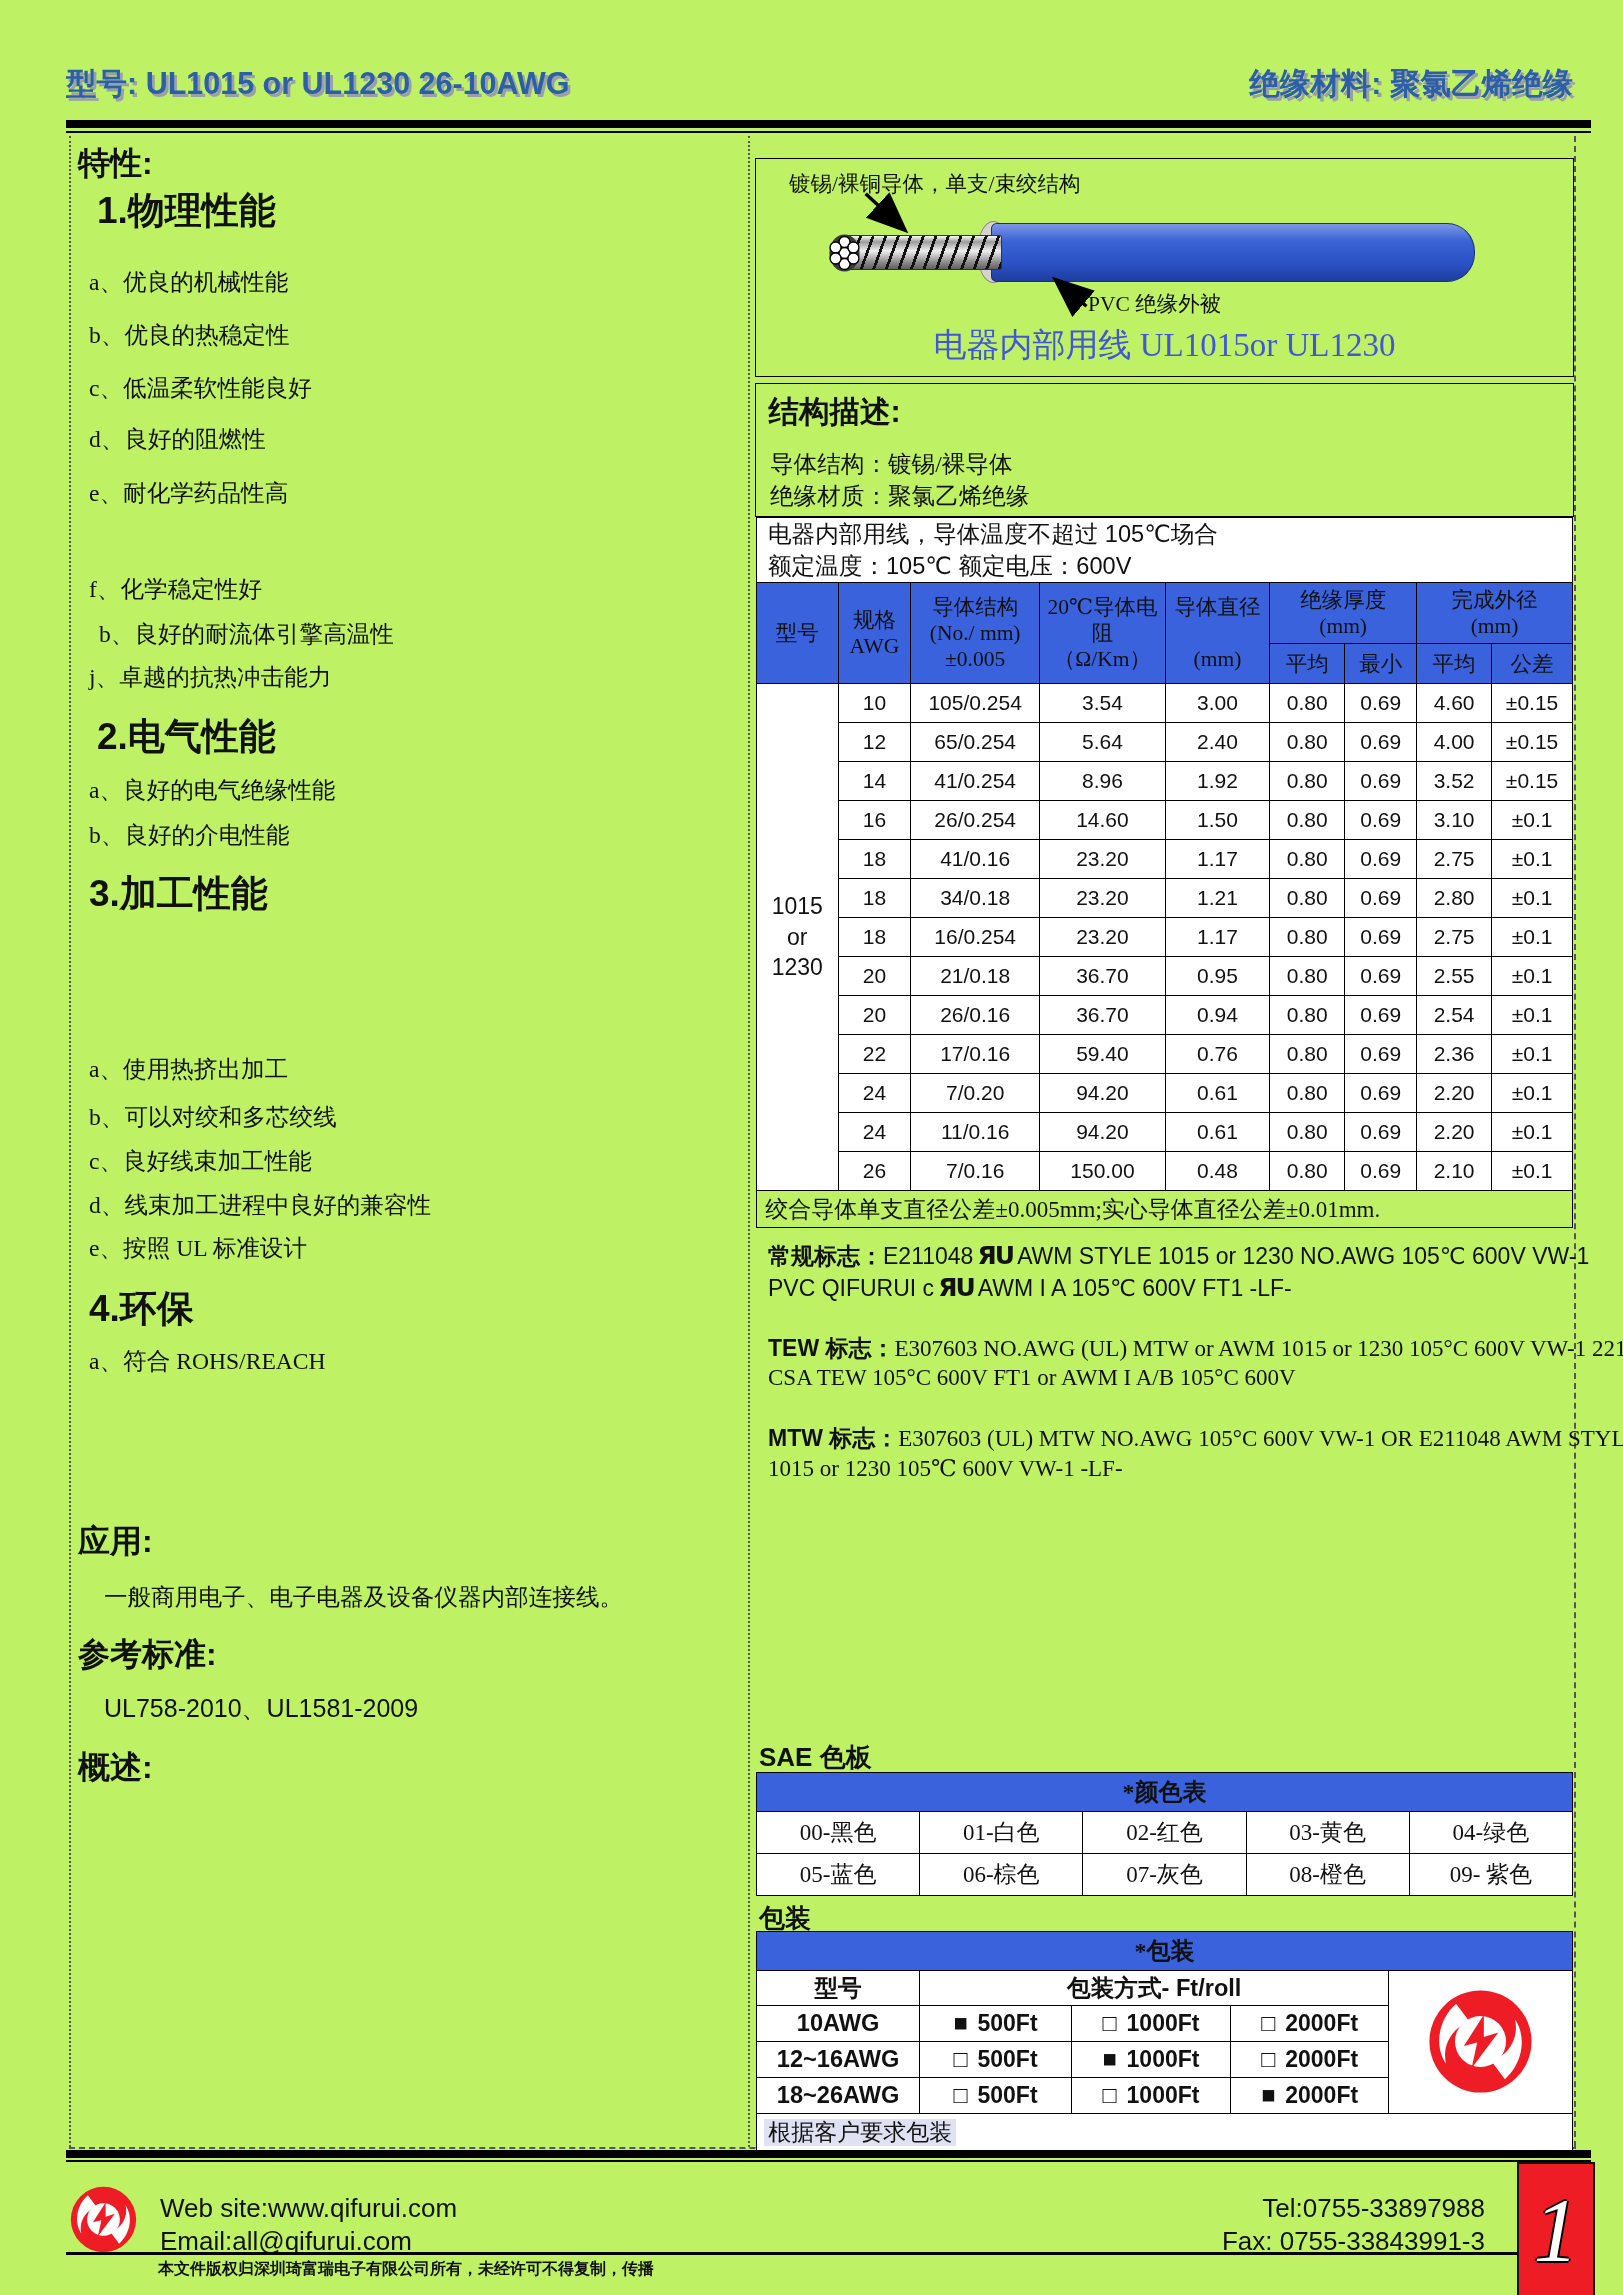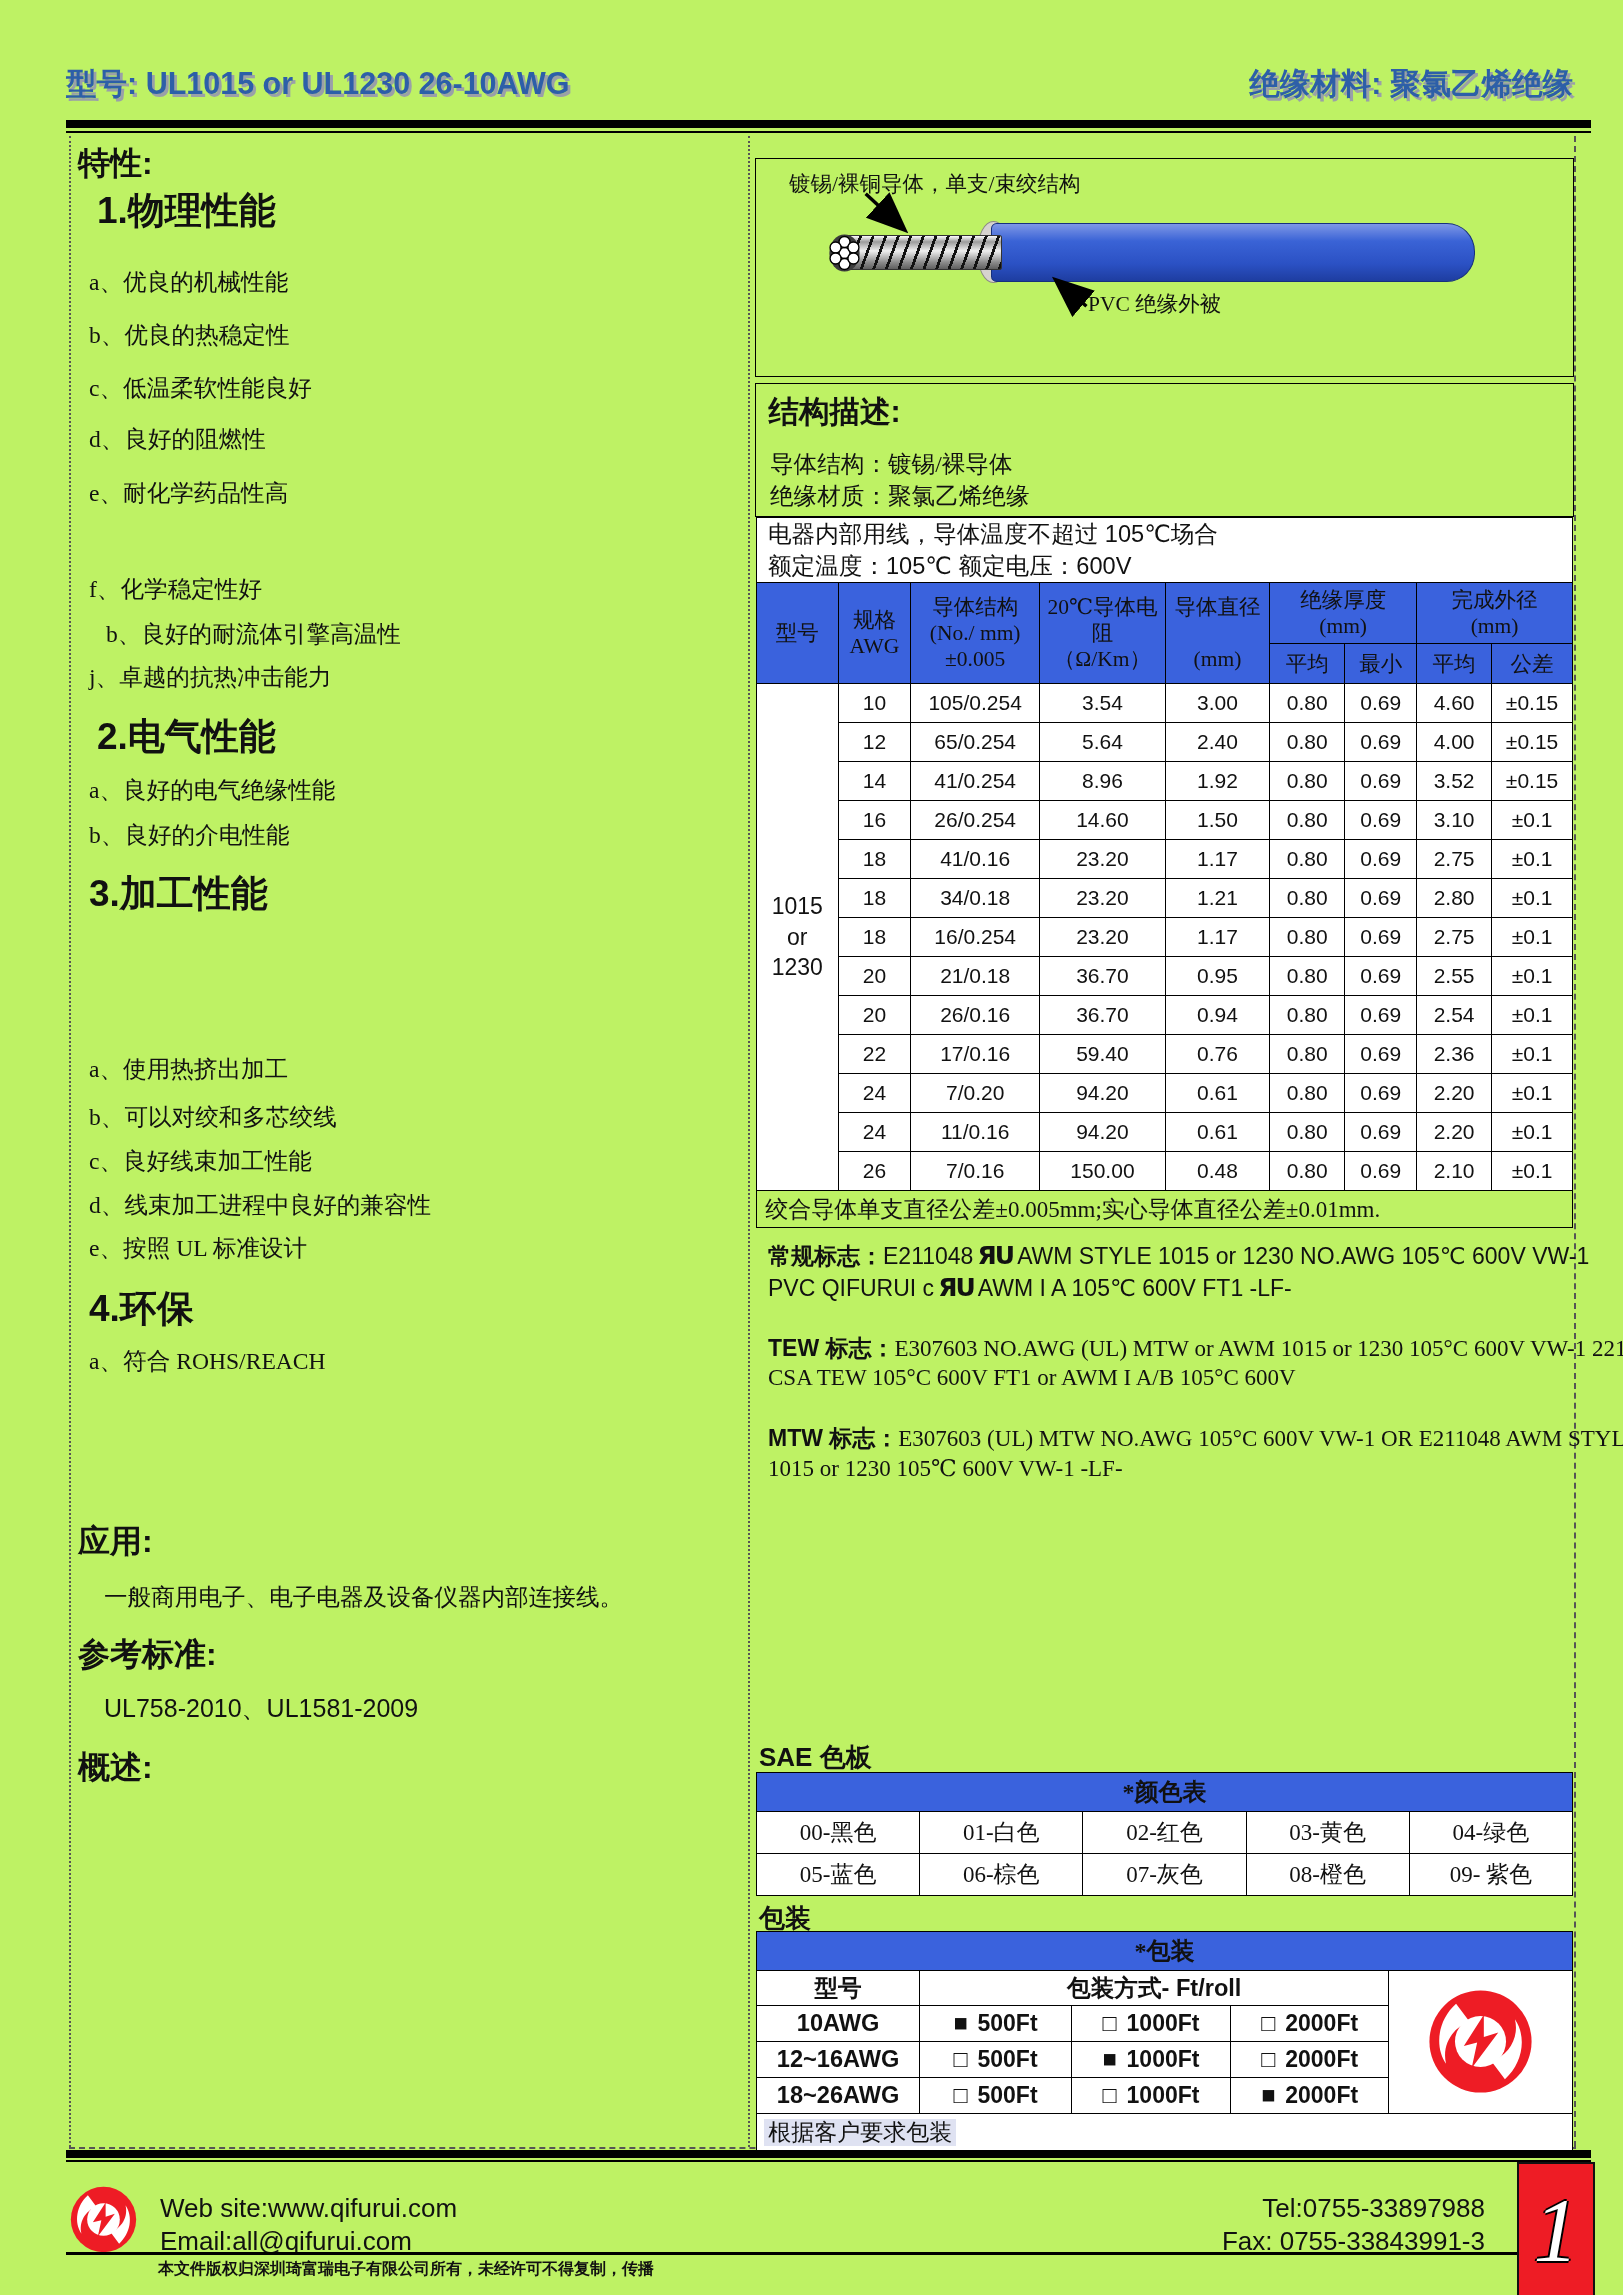--- a/index.html
+++ b/index.html
@@ -103,21 +103,21 @@
   <div class="abs hdash" style="left:69px;top:2147px;width:1507px;"></div>
 
   <div class="abs doc-h" style="left:78px;top:142px;">特性:</div>
   <div class="abs sec-h" style="left:97px;top:186px;">1.物理性能</div>
   <div class="abs item" style="left:89px;top:266px;">a、优良的机械性能</div>
   <div class="abs item" style="left:89px;top:319px;">b、优良的热稳定性</div>
   <div class="abs item" style="left:89px;top:372px;">c、低温柔软性能良好</div>
   <div class="abs item" style="left:89px;top:423px;">d、良好的阻燃性</div>
   <div class="abs item" style="left:89px;top:477px;">e、耐化学药品性高</div>
   <div class="abs item" style="left:89px;top:573px;">f、化学稳定性好</div>
-  <div class="abs item" style="left:106px;top:618px;text-align:center;">b、良好的耐流体引擎高温性</div>
+  <div class="abs item" style="left:99px;top:618px;text-align:center;">b、良好的耐流体引擎高温性</div>
   <div class="abs item" style="left:89px;top:661px;">j、卓越的抗热冲击能力</div>
   <div class="abs sec-h" style="left:97px;top:712px;">2.电气性能</div>
   <div class="abs item" style="left:89px;top:774px;">a、良好的电气绝缘性能</div>
   <div class="abs item" style="left:89px;top:819px;">b、良好的介电性能</div>
   <div class="abs sec-h" style="left:89px;top:869px;">3.加工性能</div>
   <div class="abs item" style="left:89px;top:1053px;">a、使用热挤出加工</div>
   <div class="abs item" style="left:89px;top:1101px;">b、可以对绞和多芯绞线</div>
   <div class="abs item" style="left:89px;top:1145px;">c、良好线束加工性能</div>
   <div class="abs item" style="left:89px;top:1189px;">d、线束加工进程中良好的兼容性</div>
   <div class="abs item" style="left:89px;top:1232px;">e、按照 UL 标准设计</div>
@@ -147,20 +147,21 @@
     <svg class="abs" style="left:0;top:0;" width="815" height="214" viewBox="0 0 1174 308">
       <defs>
         <marker id="ah" markerWidth="12" markerHeight="10" refX="10" refY="5" orient="auto">
           <path d="M0 0 L12 5 L0 10 Z" fill="#000"></path>
         </marker>
       </defs>
       <line x1="158" y1="50" x2="212" y2="100" stroke="#000" stroke-width="5" marker-end="url(#ah)"></line>
       <line x1="476" y1="212" x2="434" y2="176" stroke="#000" stroke-width="5" marker-end="url(#ah)"></line>
     </svg>
     <div class="abs pvc-label">PVC  绝缘外被</div>
+    <div class="abs wire-caption">电器内部用线  UL1015or UL1230</div>
   </div>
 
   <div class="abs struct-box">
     <div class="abs struct-title">结构描述:</div>
     <div class="abs struct-line" style="top:64px;">导体结构：镀锡/裸导体</div>
     <div class="abs struct-line" style="top:96px;">绝缘材质：聚氯乙烯绝缘</div>
   </div>
 
   <table class="abs spec-table">
     <colgroup>

